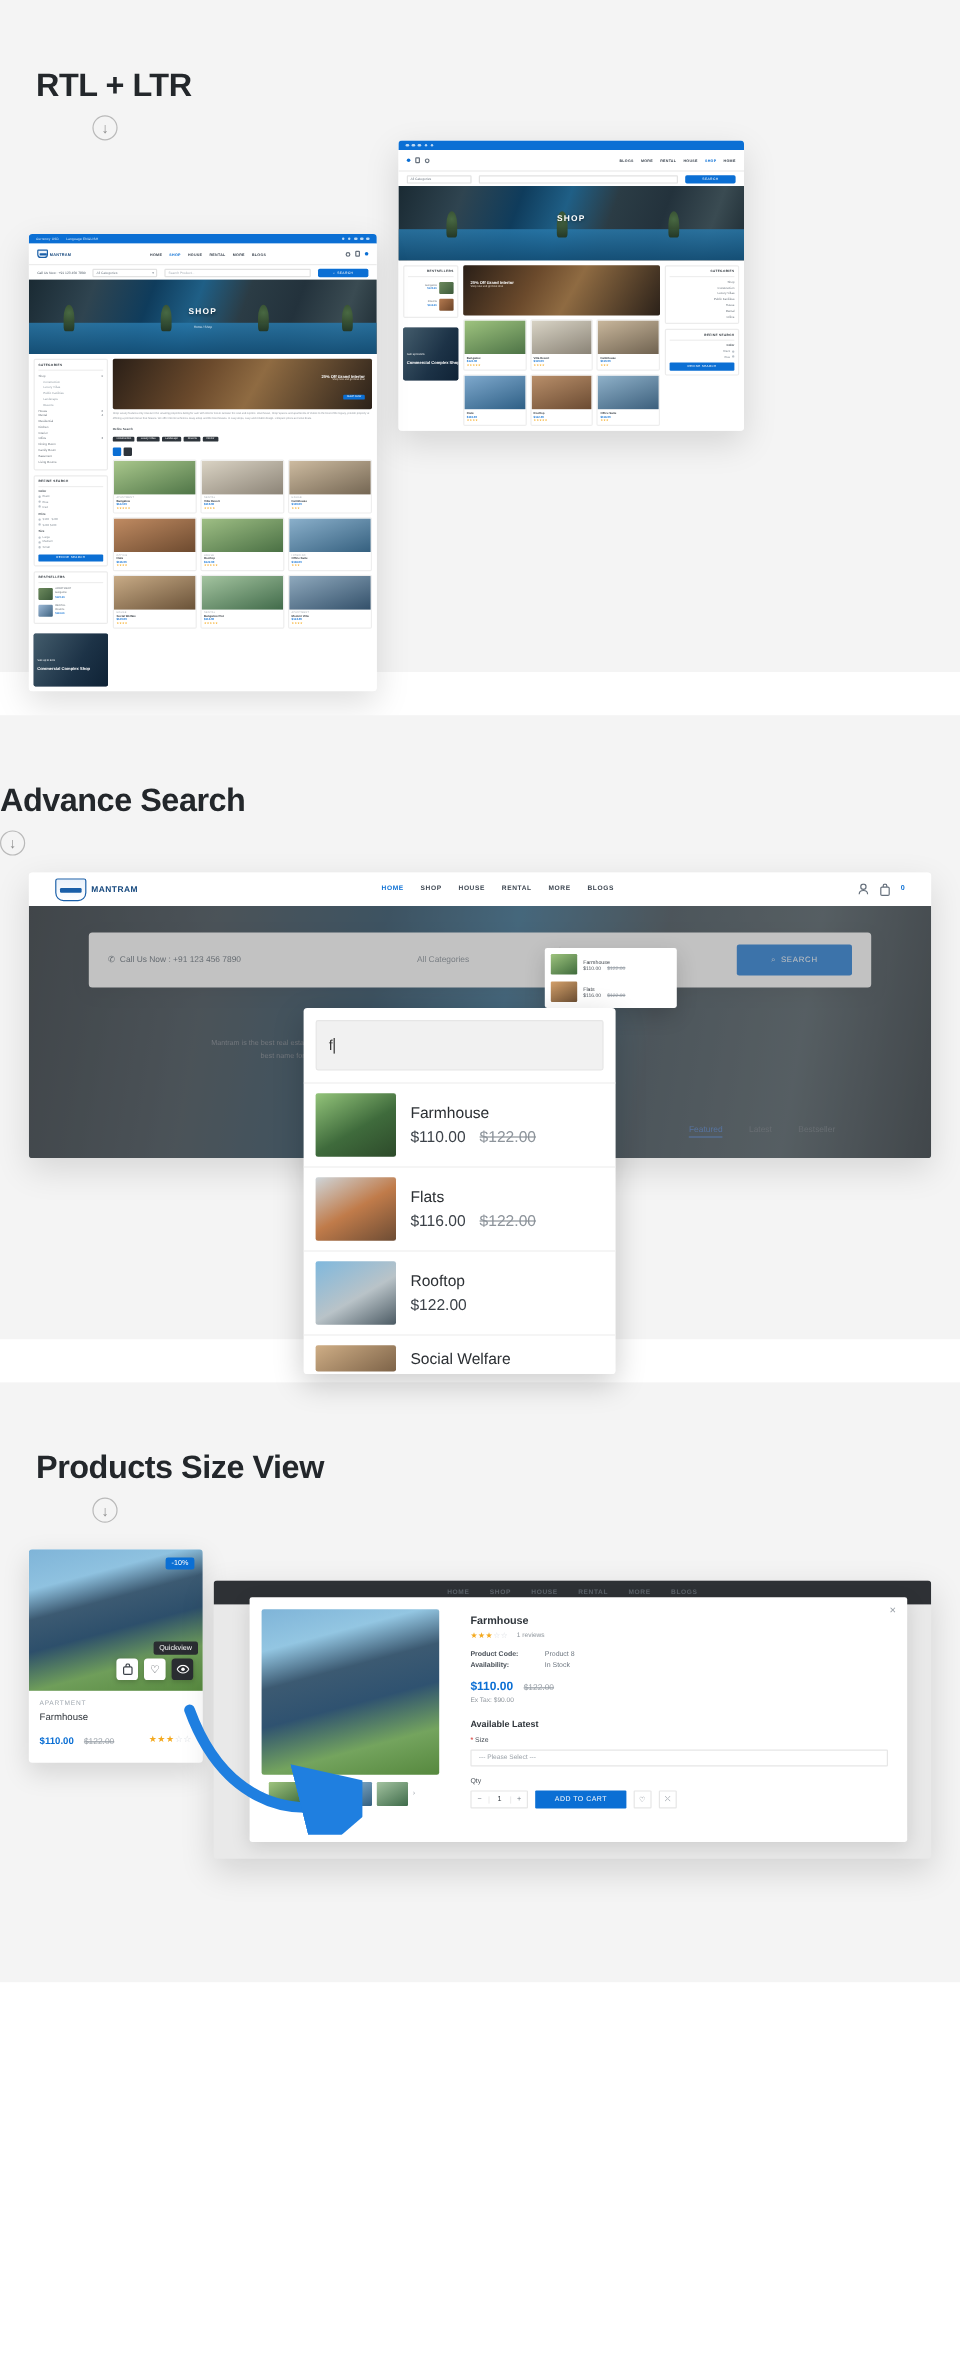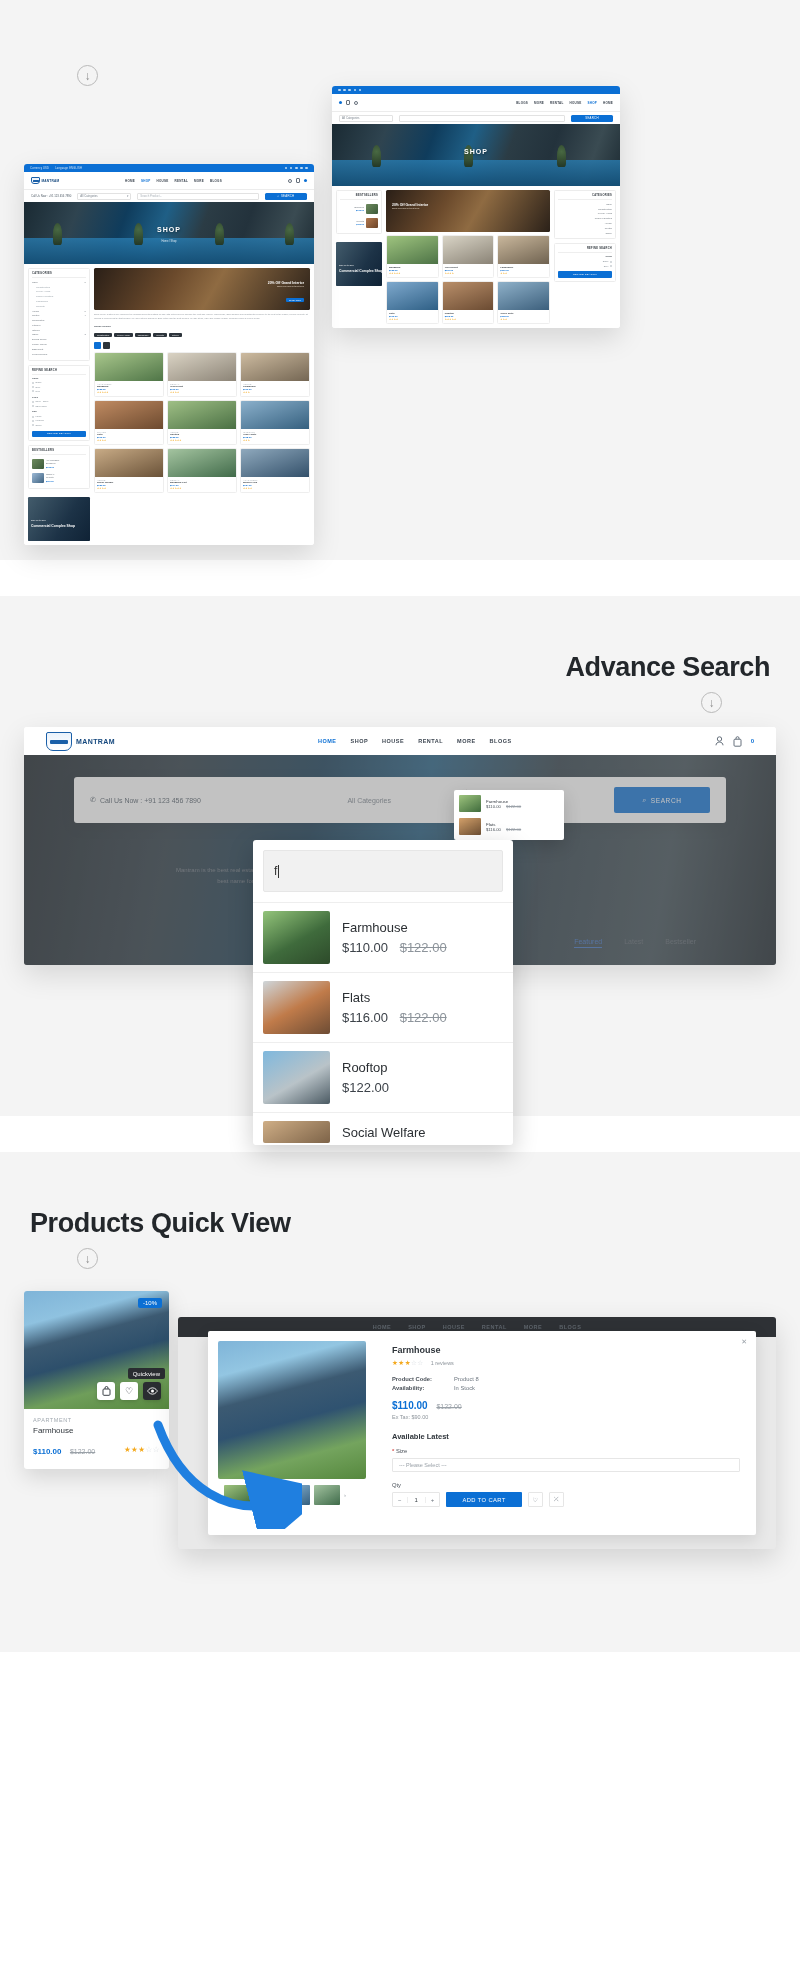--- a/index.html
+++ b/index.html
@@ -18,21 +18,21 @@
   .sec-heading {
     font-size: 27px; font-weight: 700; letter-spacing: -0.4px; color: #23272b;
   }
   .arrow-circle {
     width: 21px; height: 21px; border-radius: 50%; border: 1px solid #b9b9b9;
     display: flex; align-items: center; justify-content: center;
     color: #8d8d8d; font-size: 12px; line-height: 1; margin-top: 9px;
   }
   .head-left { padding: 56px 0 0 30px; }
   .head-left .arrow-circle { margin-left: 47px; }
-  .head-right { padding: 56px 30px 0 0; display: flex; flex-direction: column; align-items: flex-end; }
+  .head-right { padding: 56px 30px 0 0; display: flex; flex-direction: column; align-items: flex-start; }
   .head-right .arrow-circle { margin-right: 48px; }
 
   
   .mock {
     background: #fff; border-radius: 3px; overflow: hidden;
     box-shadow: 0 10px 28px rgba(0,0,0,.13);
   }
   .topbar-blue { background: #0b6fd4; height: 8px; display: flex; align-items: center;
      padding: 0 6px; justify-content: space-between; }
   .tb-txt { font-size: 2.6px; color: #dce9f7; letter-spacing: .2px; white-space: nowrap; }
@@ -253,20 +253,21 @@
   .sc-th { width:16px; height:13px; border-radius:1px; flex:0 0 16px; }
   .sc-t { font-size:3.6px; color:#5b646c; }
 </style>
 </head>
 <body>
 
 <div class="page">
 
   <div class="section" id="sec-rtl">
     <div class="head-left">
+      <div class="sec-heading">RTL + LTR</div>
       <div class="arrow-circle">↓</div>
     </div>
 
     <div class="rtl-wrap">
 
       <div class="mock shot-rtl">
         <div class="topbar-blue">
           <div class="tb-social">
             <div class="tb-dot"></div>
             <div class="tb-dot"></div>
@@ -808,21 +809,21 @@
           </div>
         </div>
       </div>
     </div>
   </div>
 
   <div class="sec-gap"></div>
 
   <div class="section" id="sec-qv">
     <div class="head-left">
-      <div class="sec-heading">Products Quick View</div>
+      <div class="sec-heading">Products Size View</div>
       <div class="arrow-circle">↓</div>
     </div>
 
     <div class="qv-stage">
 
       <div class="qv-card">
         <div class="qv-card-img">
           <div class="badge-off">-10%</div>
           <div class="tip">Quickview</div>
           <div class="qv-actions">

